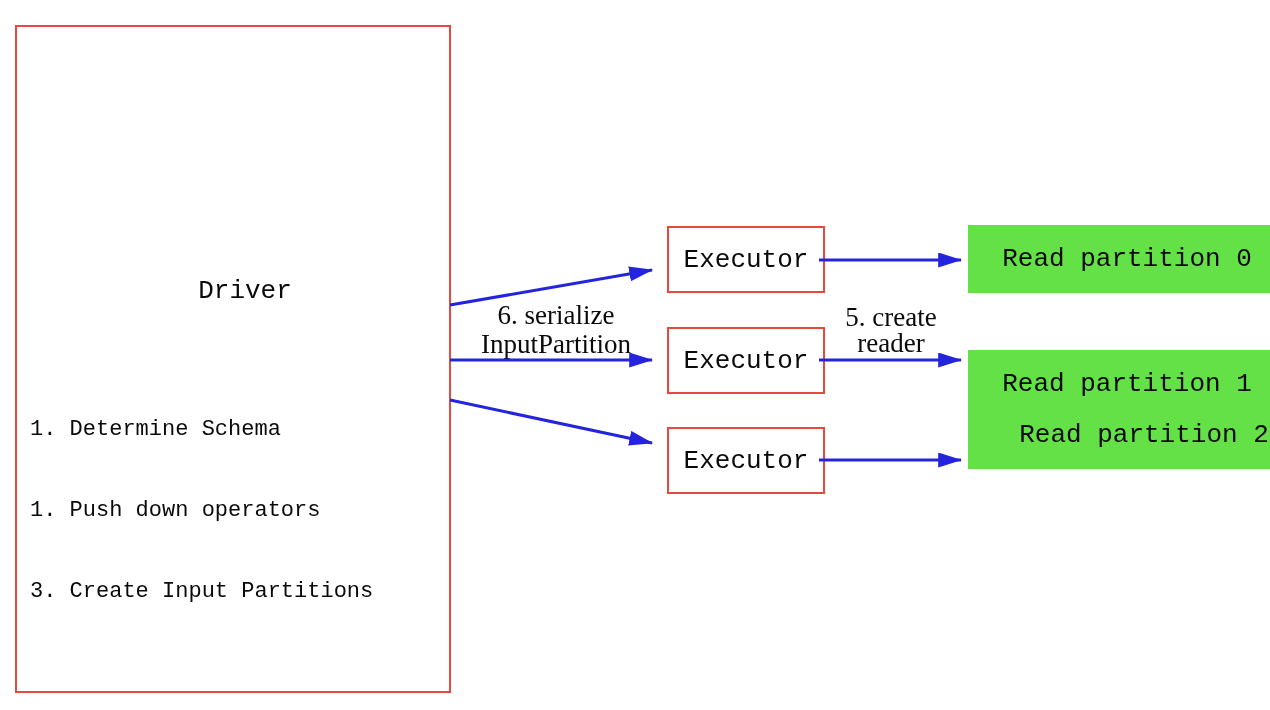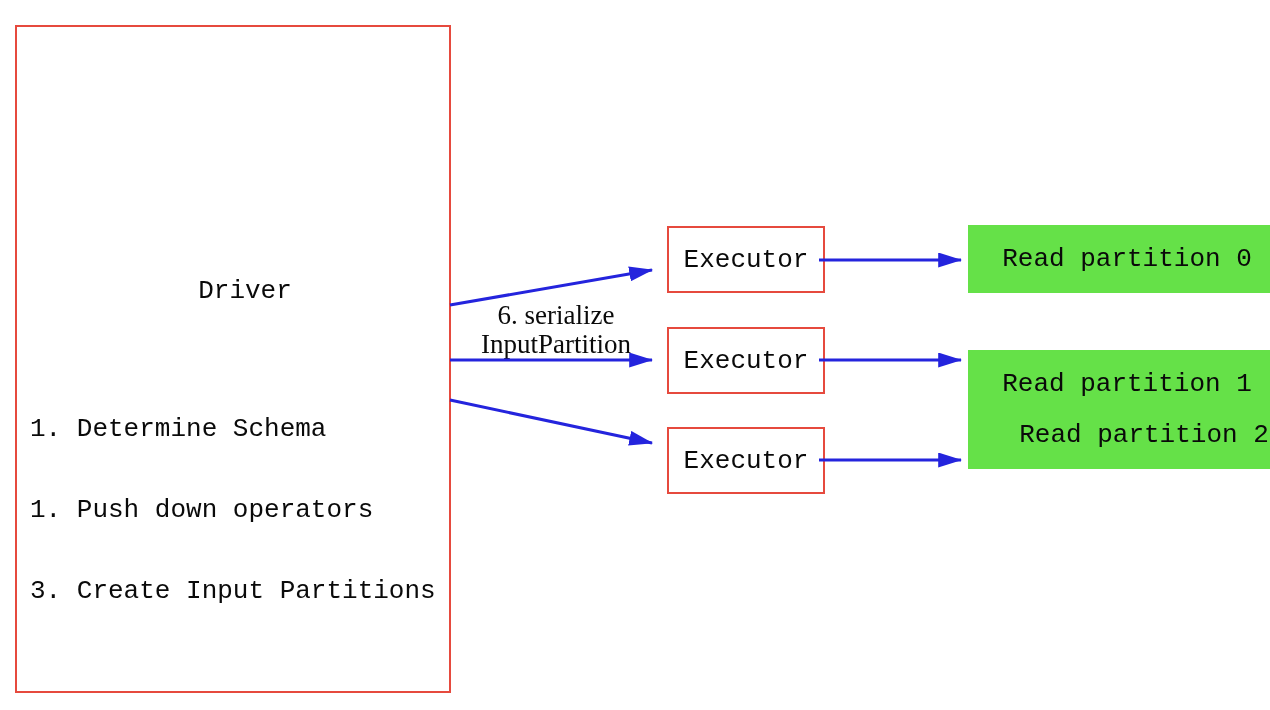--- a/index.html
+++ b/index.html
@@ -32,21 +32,21 @@
   .driver-title {
     left: 15px; top: 276px;
     width: 436px;
     text-align: center;
     font-size: 26px;
     white-space: pre;
     padding-left: 24px;
   }
   .driver-steps {
     left: 30px; top: 362px;
-    font-size: 26px;
+    font-size: 22px;
     line-height: 27px;
     white-space: pre;
   }
 
   
   .executor {
     left: 659px;
     width: 158px; height: 67px;
     border: 2px solid var(--red);
     background: var(--background);
@@ -132,20 +132,24 @@
     <span>Read partition 1</span>
   </div>
   <div class="abs partition p2">
     <span>Read partition 2</span>
   </div>
 
   <div class="abs arrow-label label-serialize">
     <div>6. serialize</div>
     <div>InputPartition</div>
   </div>
+  <div class="abs arrow-label label-reader">
+    <div>5. create</div>
+    <div>reader</div>
+  </div>
 
   <svg class="abs arrows-layer" viewBox="0 0 1270 710" xmlns="http://www.w3.org/2000/svg">
     <defs>
       <marker id="arrowhead" markerWidth="8" markerHeight="5" refX="7.6" refY="2.5" orient="auto" markerUnits="strokeWidth">
         <path class="arrowhead-shape" d="M0,0 L8,2.5 L0,5 Z"></path>
       </marker>
     </defs>
     <line x1="450" y1="305" x2="652" y2="270" marker-end="url(#arrowhead)"></line>
     <line x1="450" y1="360" x2="652" y2="360" marker-end="url(#arrowhead)"></line>
     <line x1="450" y1="400" x2="652" y2="443" marker-end="url(#arrowhead)"></line>

